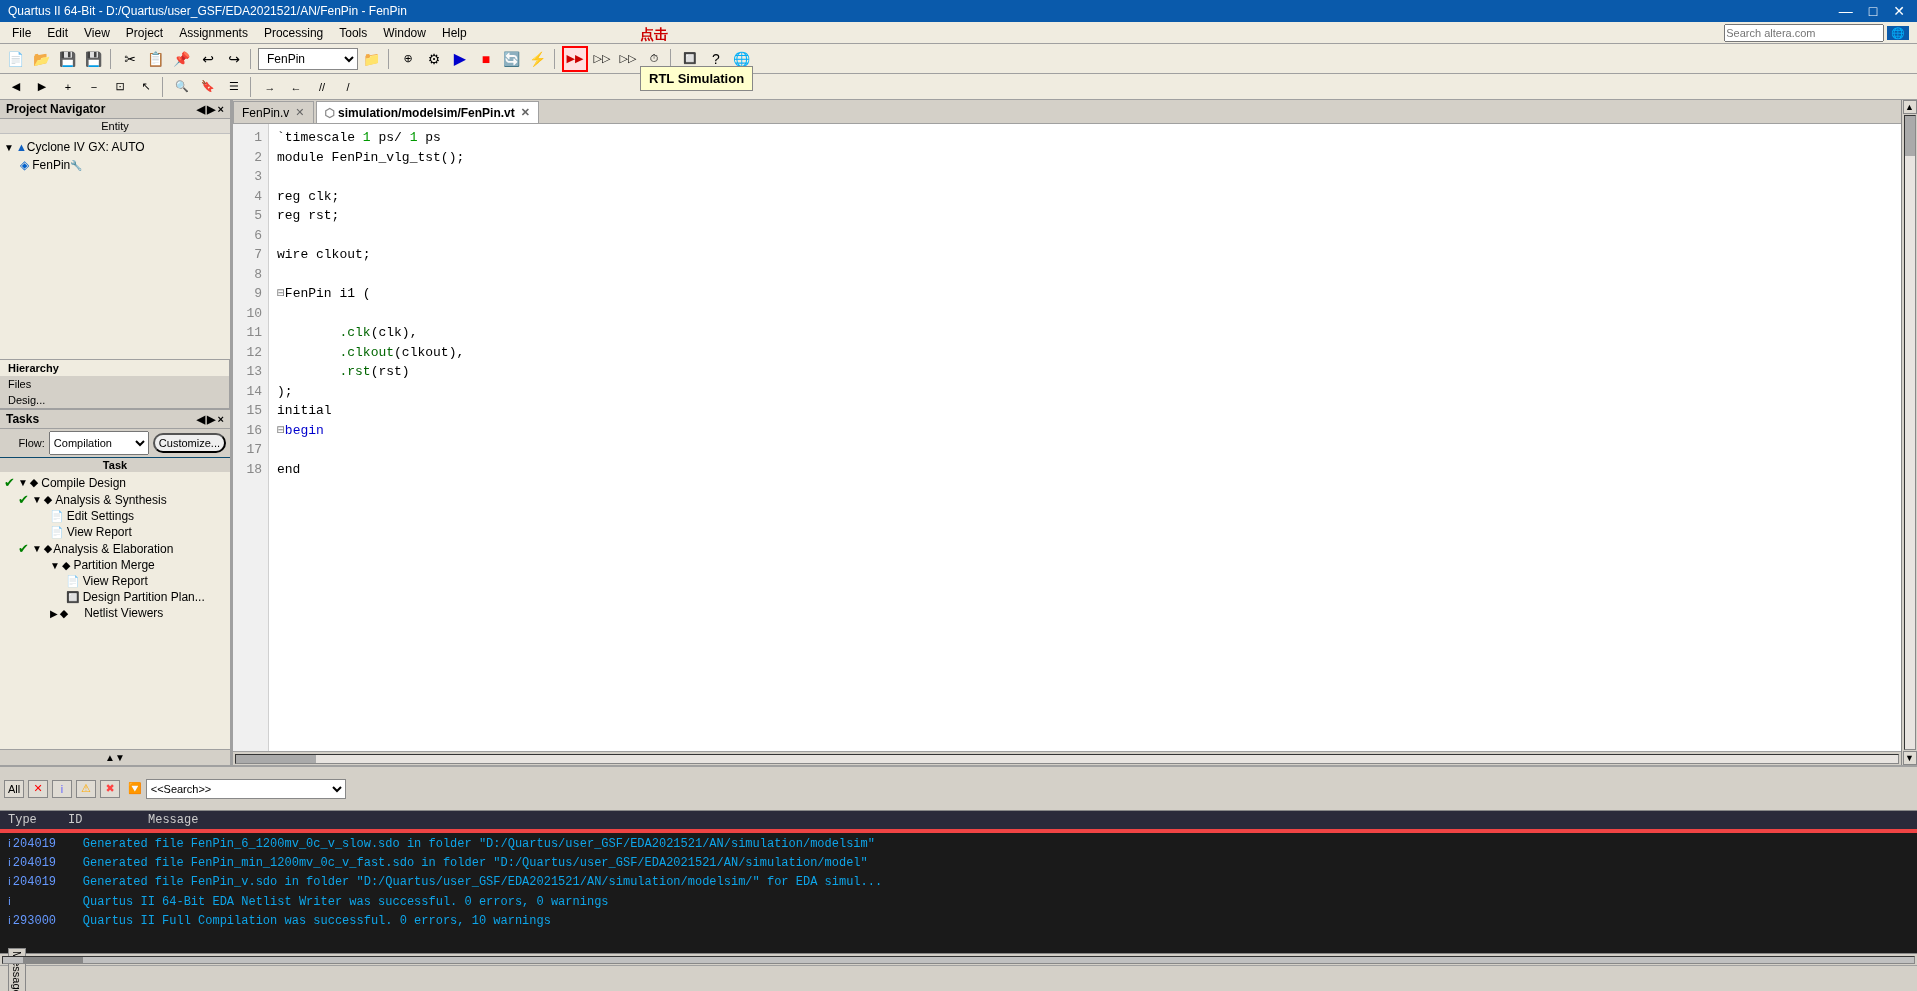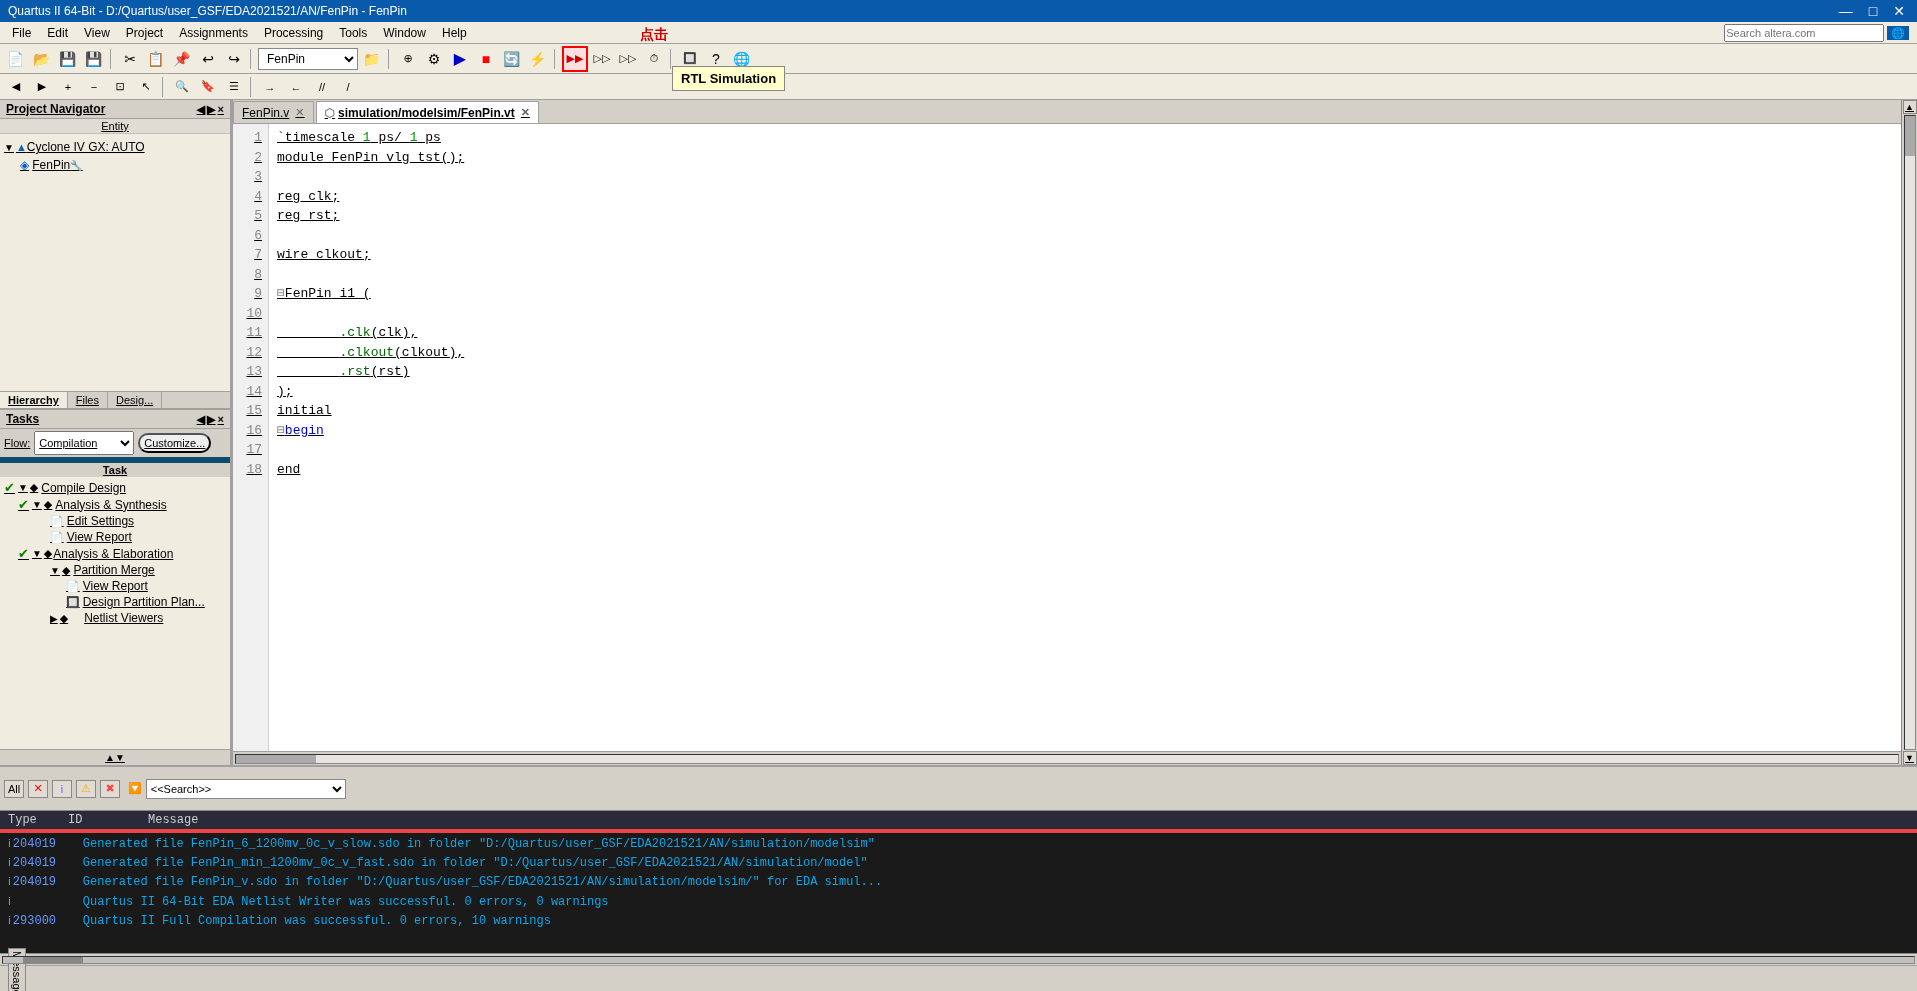--- a/index.html
+++ b/index.html
@@ -63,21 +63,21 @@
       background: white;
       padding: 0 4px;
       font-size: 12px;
       cursor: pointer;
       width: 100px;
     }
 
     
     .rtl-tooltip {
       position: absolute;
-      left: 672px;
+      left: 640px;
       top: 22px;
       background: #ffffcc;
       border: 1px solid #888;
       padding: 4px 8px;
       font-size: 13px;
       font-weight: bold;
       z-index: 100;
       white-space: nowrap;
     }
     .click-hint {
@@ -99,21 +99,20 @@
       padding: 2px 4px;
       border-bottom: 1px solid #a0a0a0;
       gap: 2px;
     }
 
     
     #main-layout {
       display: flex;
       height: calc(991px - 22px - 22px - 30px - 26px - 22px - 25px - 200px);
       background: #d4d0c8;
-      text-decoration: underline;
     }
 
     
     #left-panel {
       width: 232px;
       background: #f0ece0;
       border-right: 2px solid #a0a0a0;
       display: flex;
       flex-direction: column;
     }
@@ -156,43 +155,45 @@
       cursor: pointer;
     }
     .tree-arrow { font-size: 10px; margin-right: 2px; }
     .cyclone-icon { color: #1060c0; font-weight: bold; font-size: 11px; }
 
     
     .bottom-tabs {
       display: flex;
       border-top: 1px solid #a0a0a0;
       background: #d4d0c8;
+      flex-direction: column;
     }
     .bottom-tab {
       padding: 2px 8px;
       font-size: 11px;
       cursor: pointer;
       border-right: 1px solid #a0a0a0;
     }
     .bottom-tab.active { background: #f0ece0; font-weight: bold; }
 
     
     #tasks-panel {
       flex: 1;
       display: flex;
       flex-direction: column;
     }
     .tasks-toolbar {
       display: flex;
       align-items: center;
       padding: 2px 4px;
       background: #d4d0c8;
-      border-bottom: 6px solid #0c4a6e;
+      border-bottom: 1px solid #0c4a6e;
       gap: 4px;
       flex-wrap: nowrap;
+      justify-content: flex-end;
     }
     .tasks-toolbar label { font-size: 11px; }
     .task-tree-area {
       flex: 1;
       overflow-y: auto;
       padding: 2px;
       font-size: 12px;
     }
     .task-header {
       background: #d4d0c8;

